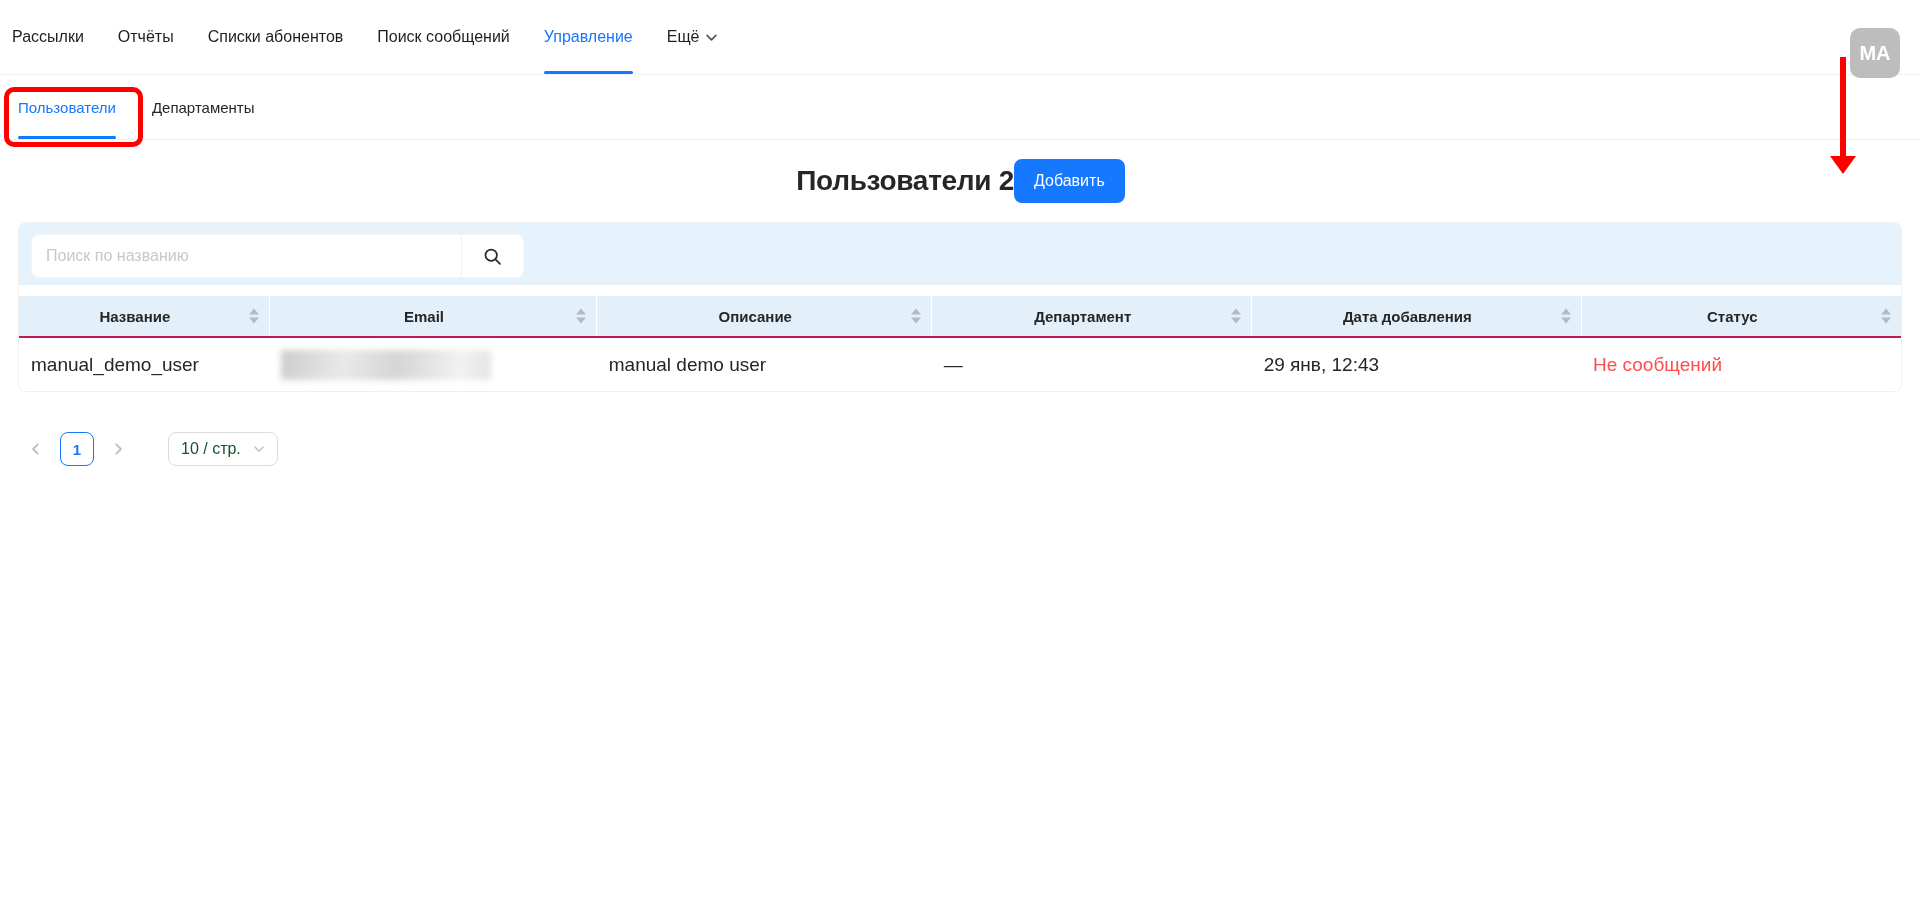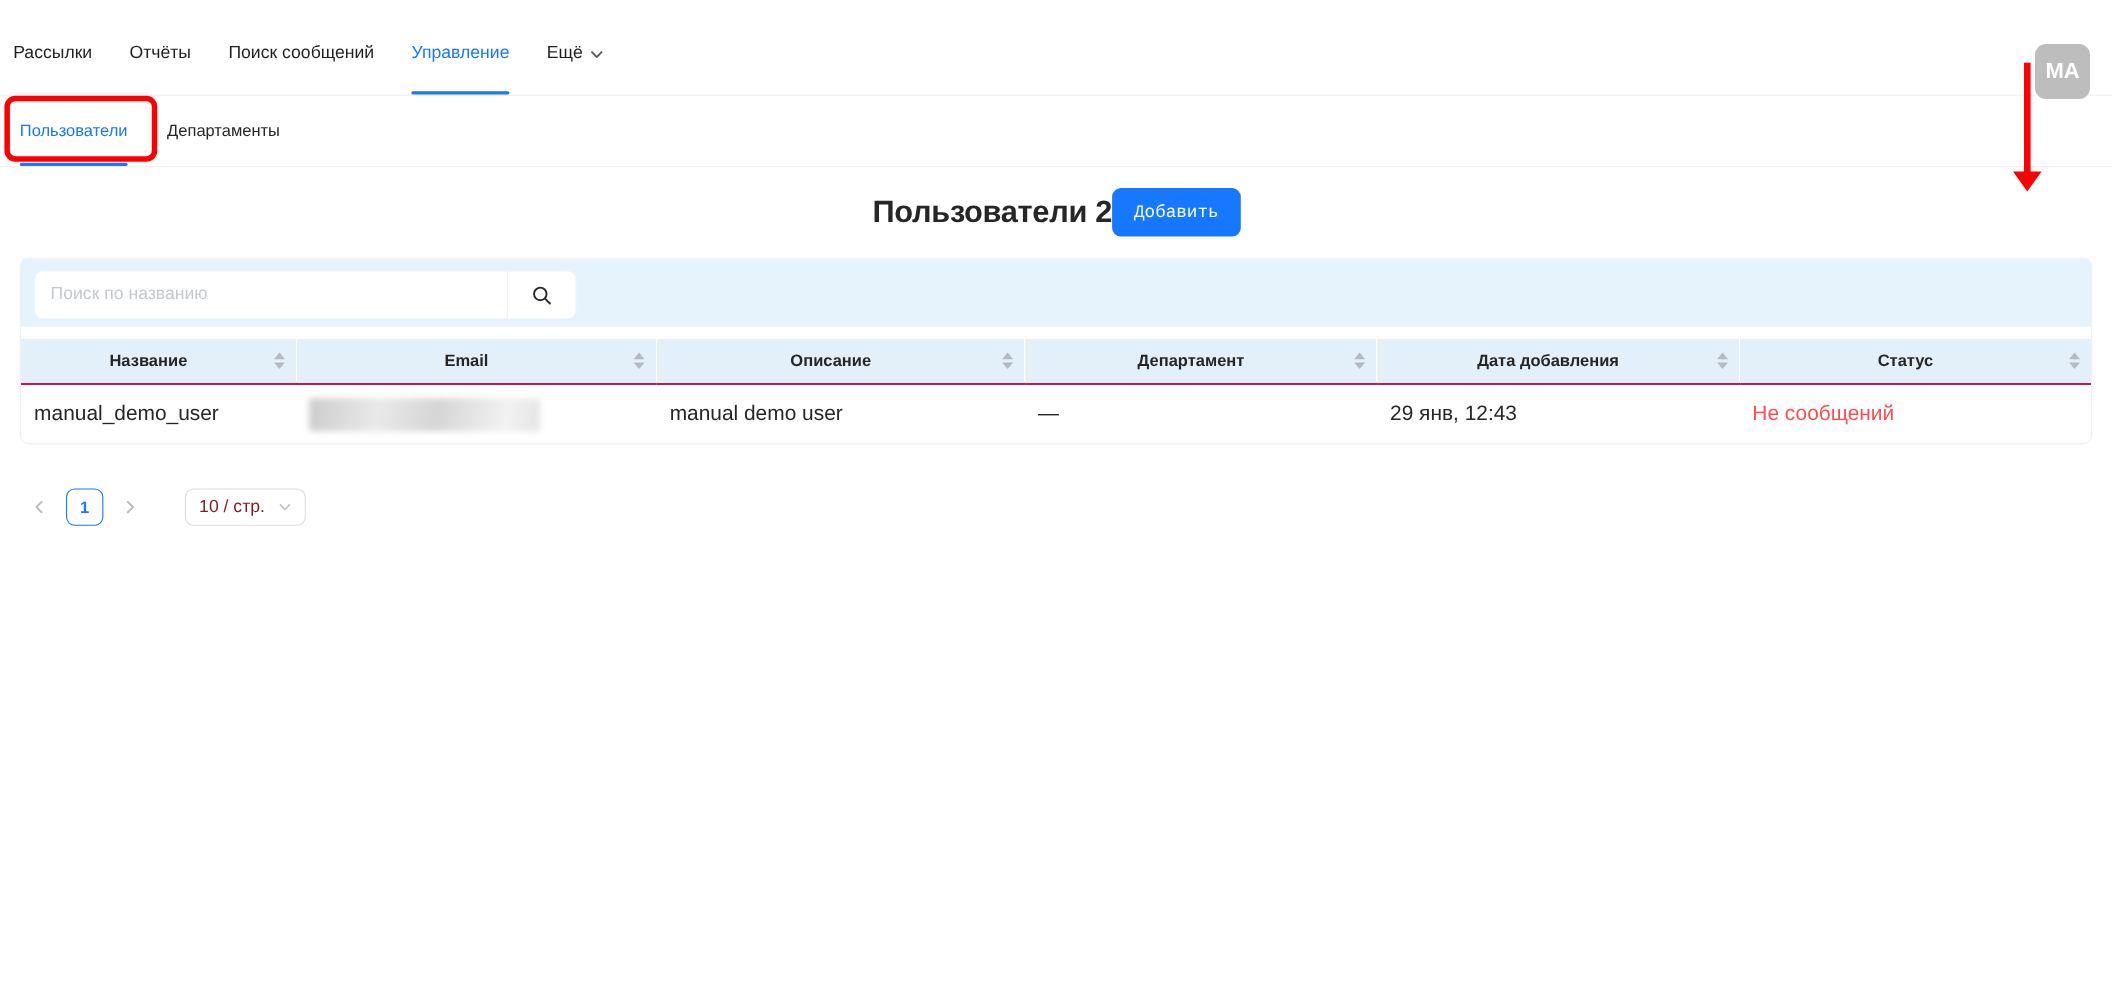--- a/index.html
+++ b/index.html
@@ -5,21 +5,21 @@
   * { box-sizing: border-box; }
   html,body { margin:0; padding:0; }
   body {
     width:1920px; height:912px; position:relative; overflow:hidden;
     background:#ffffff; color:#262626;
     font-family:"Liberation Sans", sans-serif;
   }
 
   
   .topnav { display:flex; align-items:stretch; height:75px; padding-left:12px;
-            border-bottom:1px solid #f0f0f0; position:relative; background:#fff;margin-top:12px; }
+            border-bottom:1px solid #f0f0f0; position:relative; background:#fff; }
   .nav-item { font-size:16px; color:#1f1f1f; margin-right:34px; display:flex;
               align-items:center; gap:6px; cursor:pointer; position:relative; white-space:nowrap; }
   .nav-item.active { color:#1677ff; }
   .nav-item.active::after { content:""; position:absolute; left:0; right:0; bottom:0;
               height:3px; background:#1677ff; border-radius:2px; }
   .avatar { position:absolute; right:20px; top:28px; width:50px; height:50px;
             background:#bdbdbd; border-radius:10px; color:#ffffff; font-size:20px;
             font-weight:bold; display:flex; align-items:center; justify-content:center; }
 
   
@@ -28,21 +28,21 @@
          position:relative; cursor:pointer; color:#262626; white-space:nowrap; }
   .tab.active { color:#1677ff; }
   .tab.active::after { content:""; position:absolute; left:0; right:0; bottom:0;
          height:3px; background:#1677ff; border-radius:2px; }
 
   
   .title-row { height:82px; display:flex; align-items:center; justify-content:center;
                padding:0 17px 0 18px; }
   .page-title { font-size:28px; font-weight:bold; margin:0; letter-spacing:-0.3px; }
   .add-btn { background:#1677ff; color:#fff; border:none; border-radius:8px; height:44px;
-             padding:0 20px; font-size:16px; cursor:pointer; font-family:Liberation Mono, monospace; }
+             padding:0 20px; font-size:16px; cursor:pointer; font-family:Liberation Sans, sans-serif; }
 
   
   .table-card { margin:0 18px; border:1px solid #f0f0f0; border-radius:8px;
                 overflow:hidden; background:#fff; }
   .search-section { background:#e7f3fc; padding:11px 12px 7px 12px; margin-bottom:11px; }
   .search-group { display:flex; width:493px; height:44px; background:#fff;
                   border-radius:8px; overflow:hidden; border:1px solid #f5f5f5;justify-content:center; }
   .search-input { flex:1; border:none; outline:none; padding:0 14px; font-size:16px;
                   color:#262626; font-family:inherit; background:transparent; }
   .search-input::placeholder { color:#c4c9cf; }
@@ -67,40 +67,43 @@
 
   
   .pagination { display:flex; align-items:center; margin:40px 0 0 20px; gap:8px; }
   .page-arrow { width:32px; height:32px; display:flex; align-items:center;
                 justify-content:center; cursor:pointer; background:none; border:none; }
   .page-number { width:34px; height:34px; border:1px solid #1677ff; color:#1677ff;
                  border-radius:8px; display:flex; align-items:center; justify-content:center;
                  font-size:15px; font-weight:bold; background:#fff; cursor:pointer; }
   .page-size { height:34px; border:1px solid #dcdcdc; border-radius:8px; display:flex;
                align-items:center; padding:0 12px; gap:12px; font-size:16px; margin-left:26px;
-               background:#fff; cursor:pointer; color:#7f1d1d; }
+               background:#fff; cursor:pointer; color:#14532d; }
 
   
   .ann { position:absolute; z-index:50; pointer-events:none; }
   .ann-rect { left:4px; top:87px; width:139px; height:60px;
               border:5px solid #ff0000; border-radius:10px; }
   .ann-line { left:1840px; top:57px; width:6px; height:100px; background:#ff0000; }
   .ann-head { left:1830px; top:156px; width:0; height:0;
               border-left:13px solid transparent; border-right:13px solid transparent;
               border-top:18px solid #ff0000; }
 </style>
 </head>
 <body>
 
 <header class="topnav">
   <div class="nav-item">
     <span>Рассылки</span>
   </div>
   <div class="nav-item">
     <span>Отчёты</span>
+  </div>
+  <div class="nav-item">
+    <span>Списки абонентов</span>
   </div>
   <div class="nav-item">
     <span>Поиск сообщений</span>
   </div>
   <div class="nav-item active">
     <span>Управление</span>
   </div>
   <div class="nav-item">
     <span>Ещё</span>
     <span style="display:flex;">

